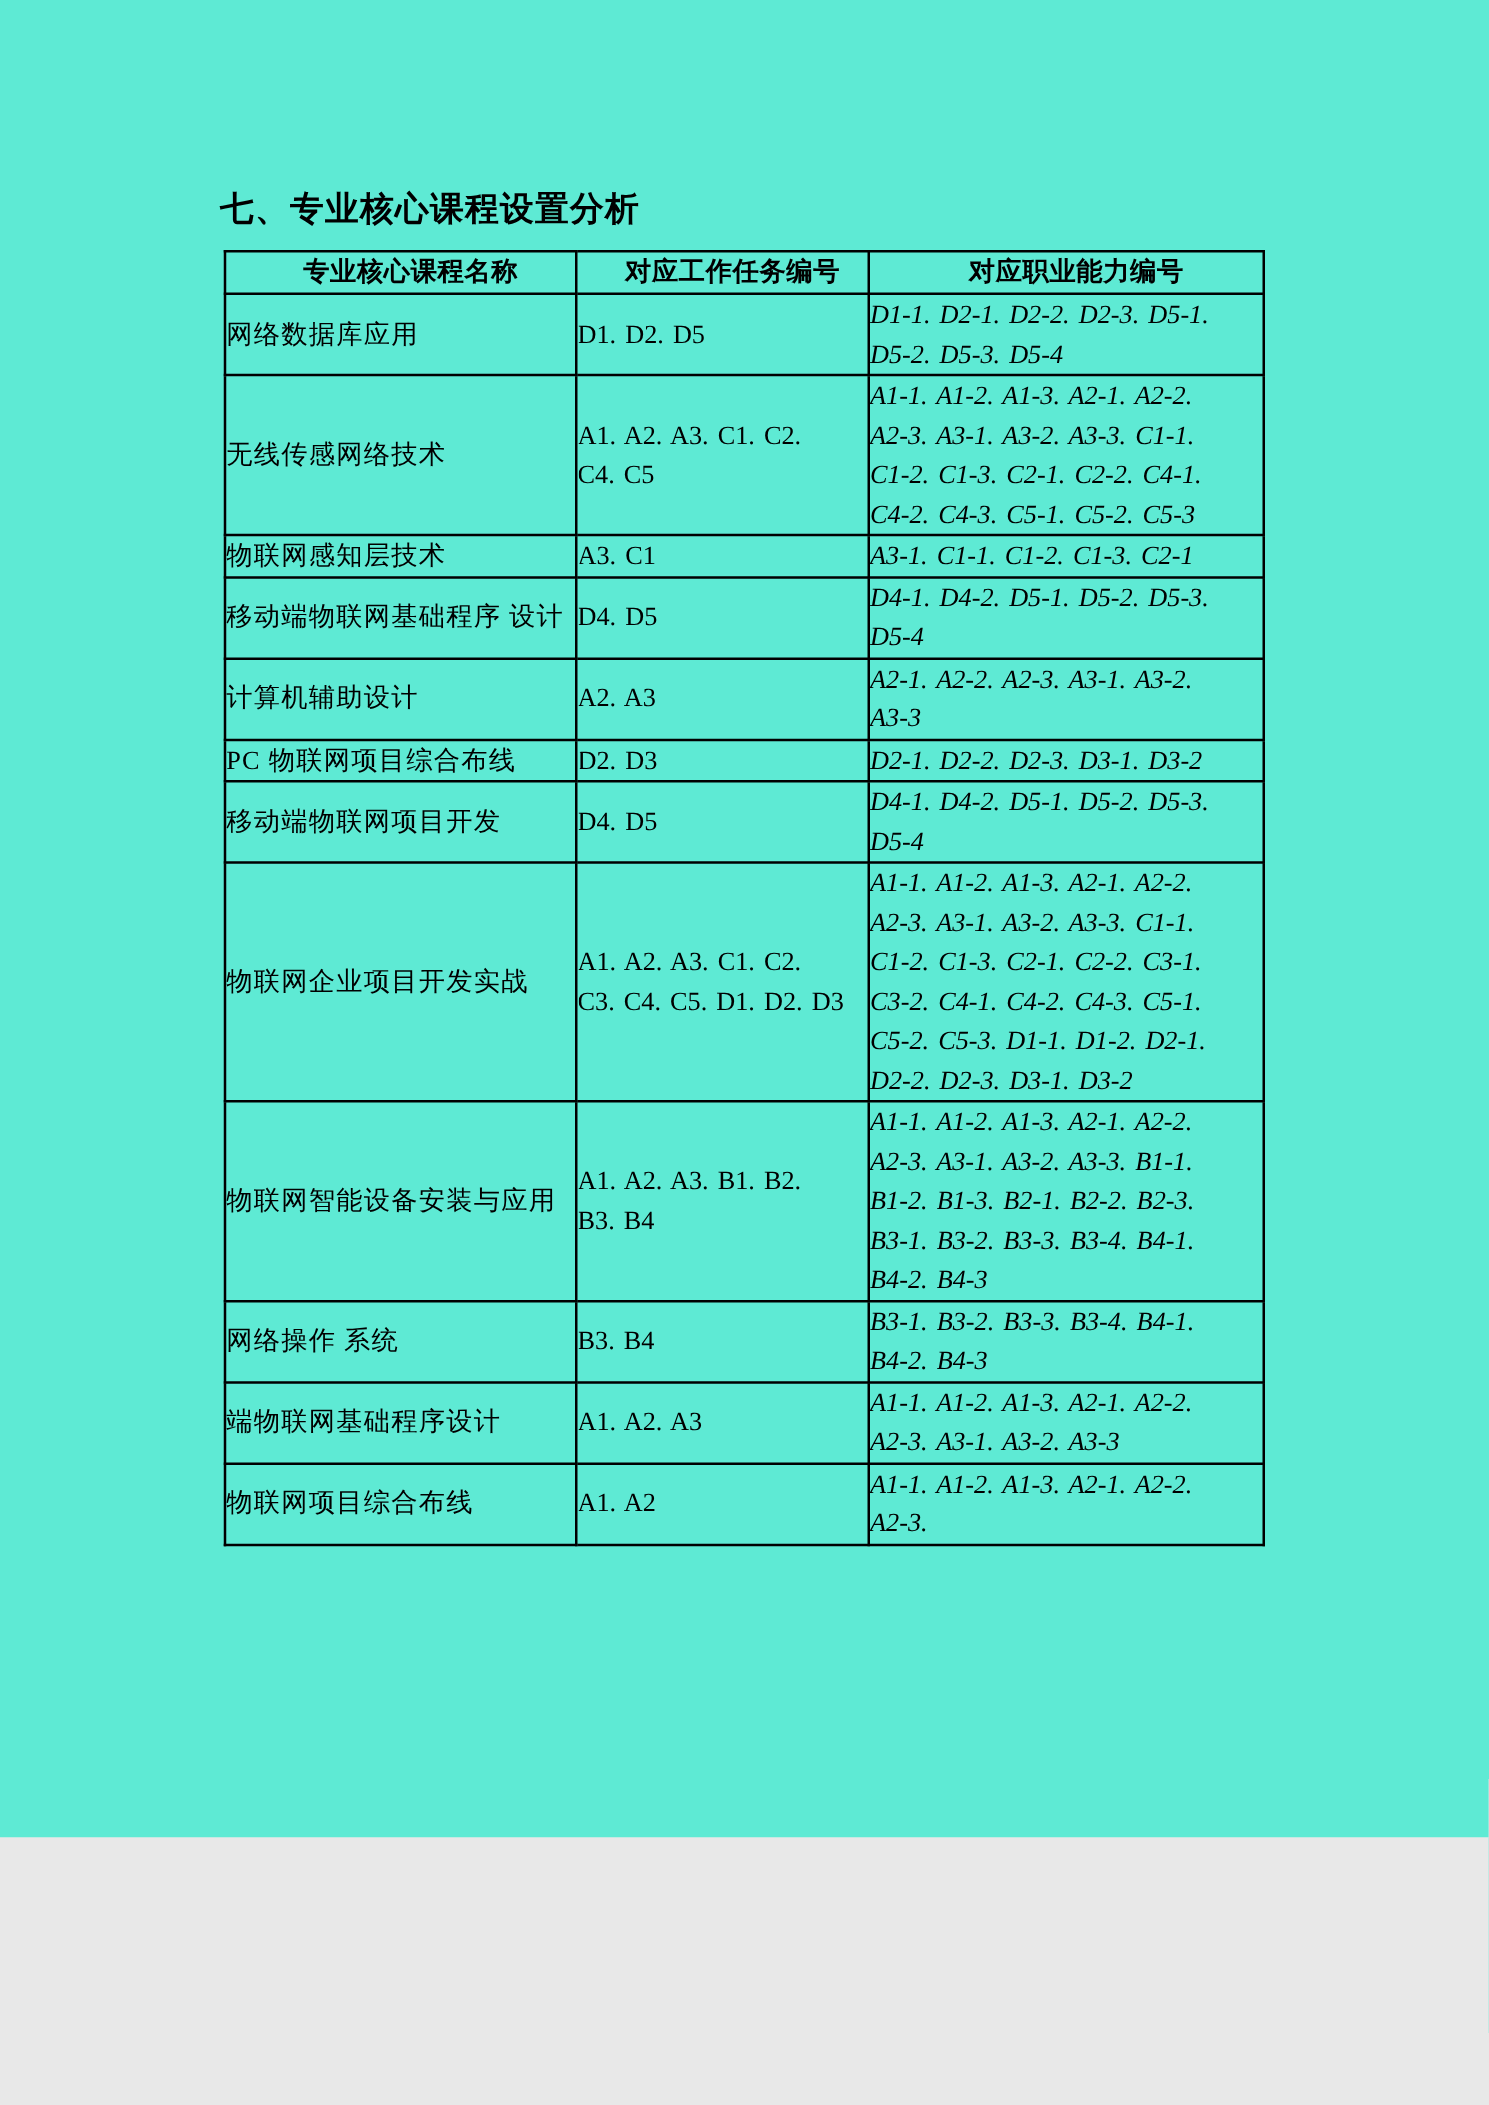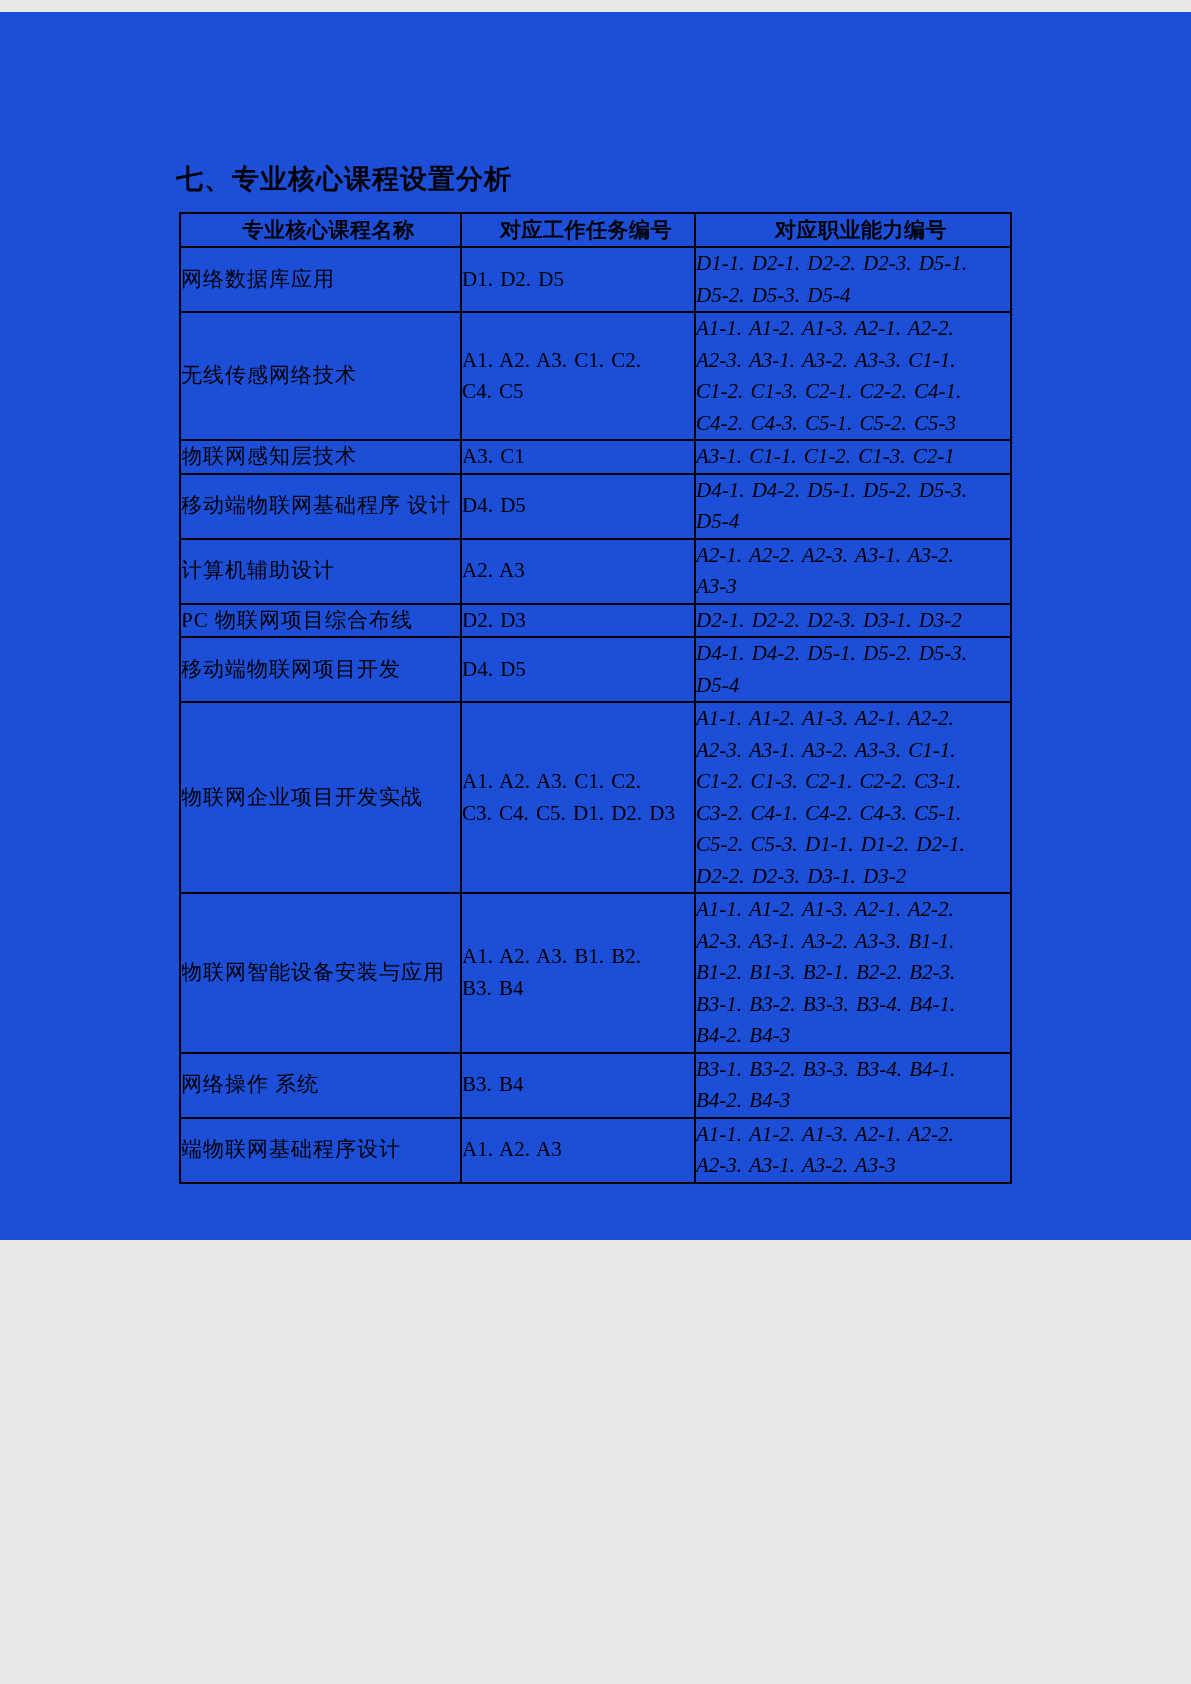--- a/index.html
+++ b/index.html
@@ -3,23 +3,23 @@
 <meta charset="utf-8">
 <style>
   html, body {
     margin: 0;
     padding: 0;
     background: #e8e8e8;
   }
   .page {
     position: relative;
     width: 1191px;
-    height: 1228px;
-    margin: 12px auto;
-    background: #1d4ed8;
+    height: 1470px;
+    margin: 0 auto;
+    background: #5eead4;
     color: #000000;
     overflow: hidden;
   }
   .doc-title {
     position: absolute;
     left: 176px;
     top: 150px;
     font-family: "Liberation Sans", "DejaVu Sans", sans-serif;
     font-weight: bold;
     font-size: 27px;
@@ -56,21 +56,20 @@
     padding-left: 16px;
   }
   table.core-table td {
     line-height: 31.5px;
     text-align: left;
   }
   td.cell-course {
     padding-left: 10px;
     padding-right: 6px;
     letter-spacing: 1px;
-    border-radius: 17px;
   }
   td.cell-tasks {
     padding-left: 11px;
     padding-right: 4px;
     white-space: pre-line;
     word-spacing: 2px;
     border-radius: 15px;
   }
   td.cell-abilities {
     padding-left: 11px;
@@ -180,18 +179,24 @@
         <td class="cell-tasks">B3. B4</td>
         <td class="cell-abilities">B3-1. B3-2. B3-3. B3-4. B4-1.
 B4-2. B4-3</td>
       </tr>
       <tr>
         <td class="cell-course">端物联网基础程序设计</td>
         <td class="cell-tasks">A1. A2. A3</td>
         <td class="cell-abilities">A1-1. A1-2. A1-3. A2-1. A2-2.
 A2-3. A3-1. A3-2. A3-3</td>
       </tr>
+      <tr>
+        <td class="cell-course">物联网项目综合布线</td>
+        <td class="cell-tasks">A1. A2</td>
+        <td class="cell-abilities">A1-1. A1-2. A1-3. A2-1. A2-2.
+A2-3.</td>
+      </tr>
     </tbody>
   </table>
 
   <div class="page-number">7</div>
 
 </div>
 
 </body></html>

